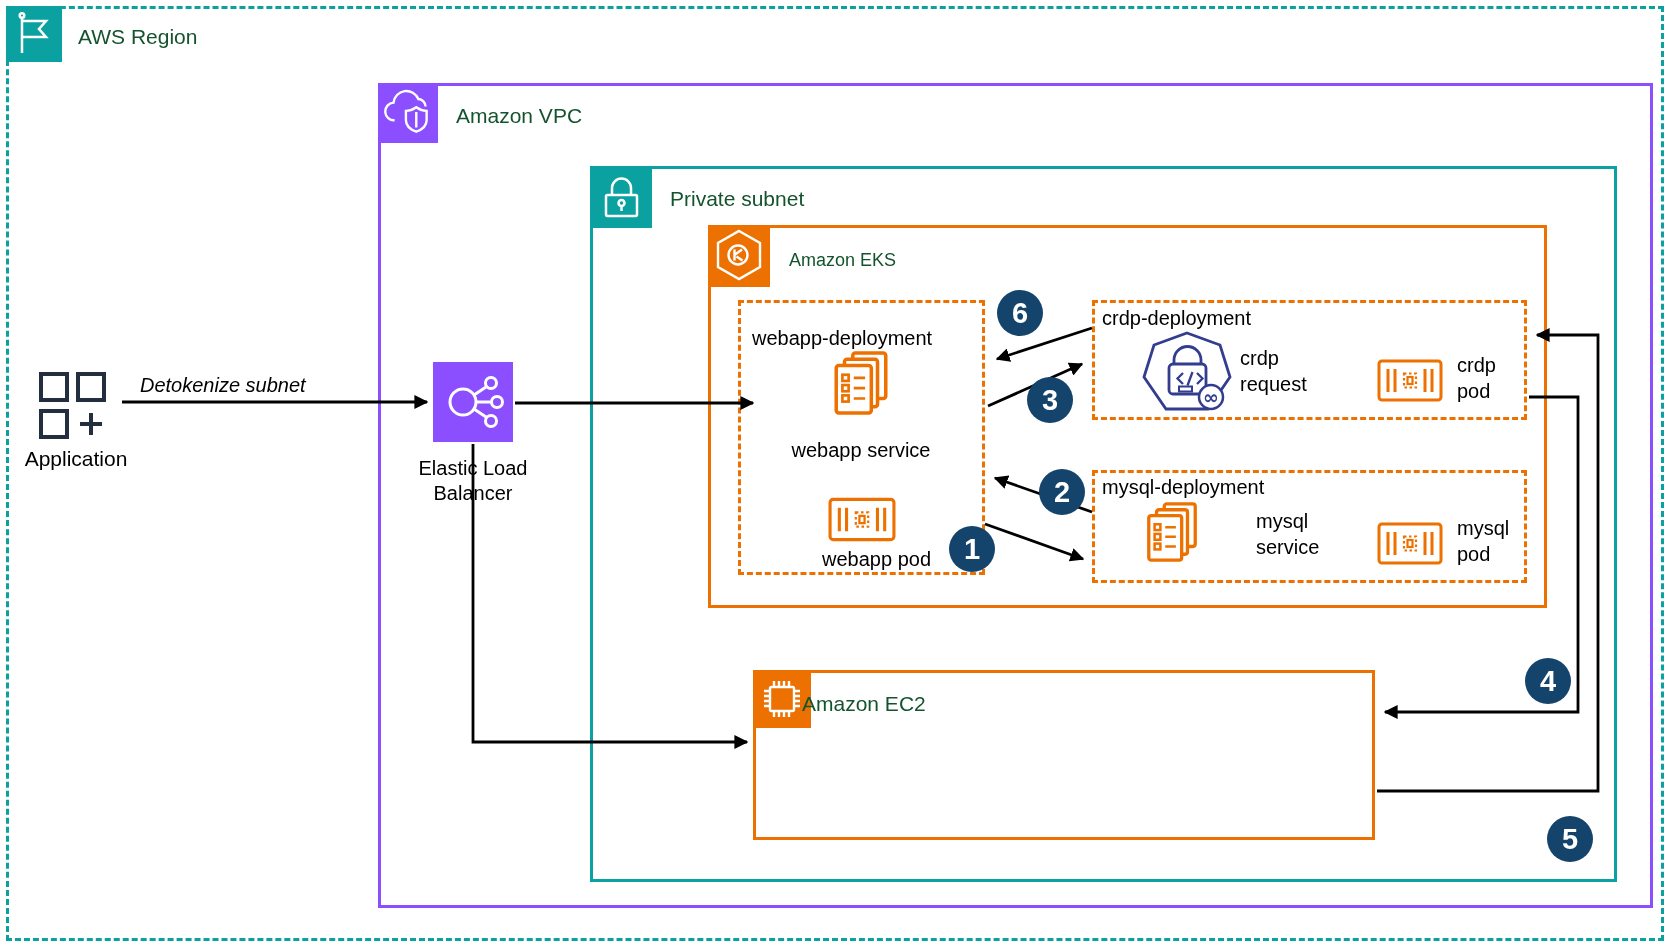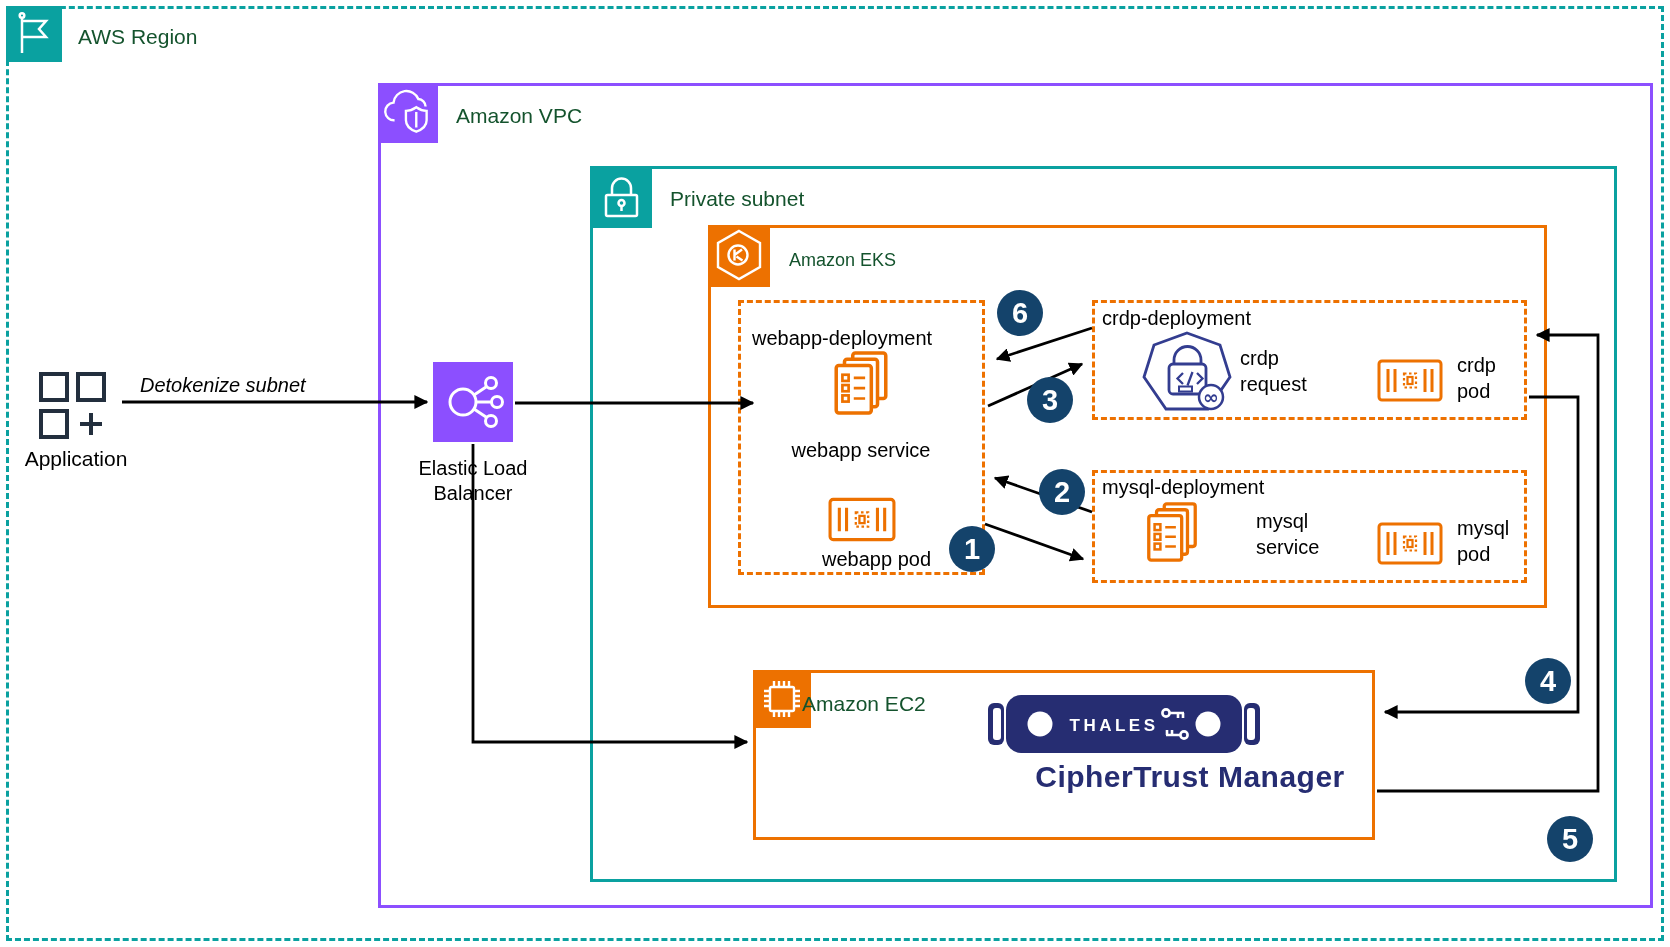--- a/index.html
+++ b/index.html
@@ -171,39 +171,20 @@
   <div class="icon-wrap" style="left:1377px;top:522px;">
     <svg width="66" height="43" viewBox="0 0 66 43" fill="none" stroke="#ED7100" stroke-width="3">
       <rect x="2" y="2" width="62" height="39" rx="3" fill="#fff"></rect>
       <path d="M11 10 V33 M18 10 V33 M48 10 V33 M55 10 V33"></path>
       <rect x="27" y="14.5" width="12" height="14" stroke-width="2.2" stroke-dasharray="2.5 2.5"></rect>
       <rect x="30.5" y="18" width="5" height="7" stroke-width="2.2"></rect>
     </svg>
   </div>
   <div class="inner-label" style="left:1457px;top:515px;width:70px;">mysql pod</div>
 
-  <div class="icon-wrap" style="left:988px;top:694px;">
-    <svg width="272" height="60" viewBox="0 0 272 60">
-      <rect x="0" y="9" width="16" height="42" rx="6" fill="#262D72"></rect>
-      <rect x="256" y="9" width="16" height="42" rx="6" fill="#262D72"></rect>
-      <rect x="5" y="14" width="8" height="32" rx="3" fill="#fff"></rect>
-      <rect x="259" y="14" width="8" height="32" rx="3" fill="#fff"></rect>
-      <rect x="18" y="1" width="236" height="58" rx="15" fill="#262D72"></rect>
-      <circle cx="52" cy="30" r="12.5" fill="#fff"></circle>
-      <circle cx="220" cy="30" r="12.5" fill="#fff"></circle>
-      <text x="126" y="37" text-anchor="middle" font-size="17" font-weight="bold" letter-spacing="3.5" fill="#fff" font-family="'Liberation Sans',sans-serif">THALES</text>
-      <g stroke="#fff" stroke-width="2.6" fill="none">
-        <circle cx="178" cy="19" r="3.6"></circle>
-        <path d="M181.5 19 H196 M190 19 V24 M195 19 V24"></path>
-        <circle cx="196" cy="41" r="3.6"></circle>
-        <path d="M192.5 41 H178 M184 41 V36 M179 41 V36"></path>
-      </g>
-    </svg>
-  </div>
-  <div class="inner-label center thales-text" style="left:1015px;top:764px;width:350px;">CipherTrust Manager</div>
 
   <svg id="connectors" width="1670" height="947">
     <defs>
       <marker id="ah" viewBox="0 0 10 10" refX="9" refY="5" markerWidth="5" markerHeight="5" orient="auto-start-reverse">
         <path d="M0 0 L10 5 L0 10 z" fill="#000"></path>
       </marker>
     </defs>
     <g stroke="#000" stroke-width="2.8" fill="none">
       <path d="M122 402 H427" marker-end="url(#ah)"></path>
       <path d="M515 403 H753" marker-end="url(#ah)"></path>

